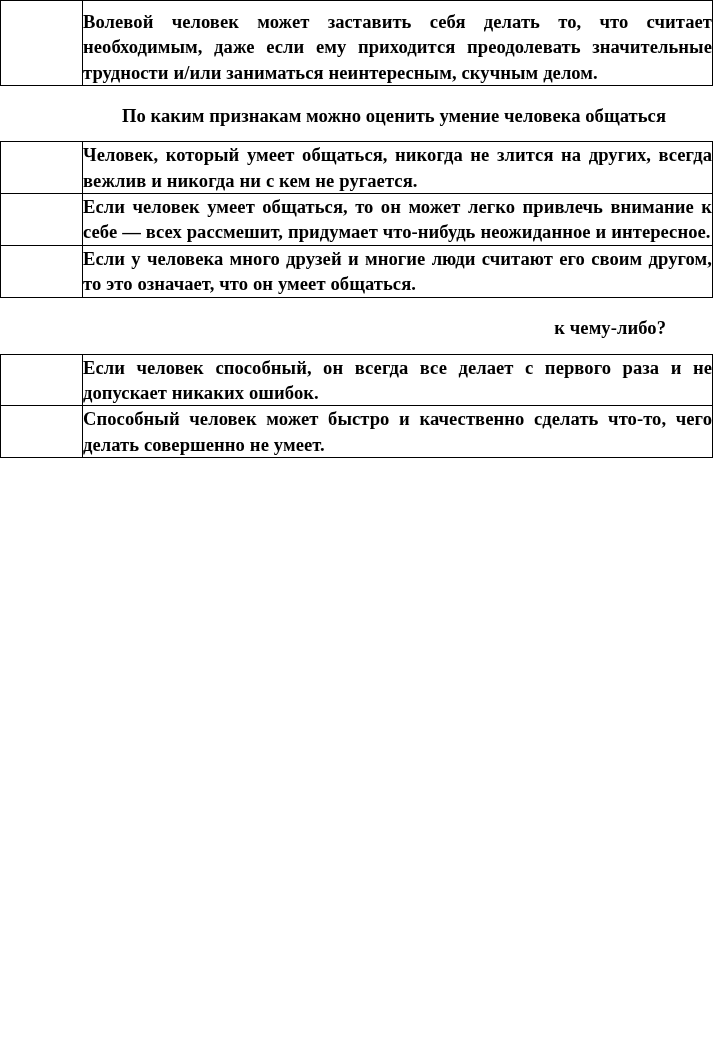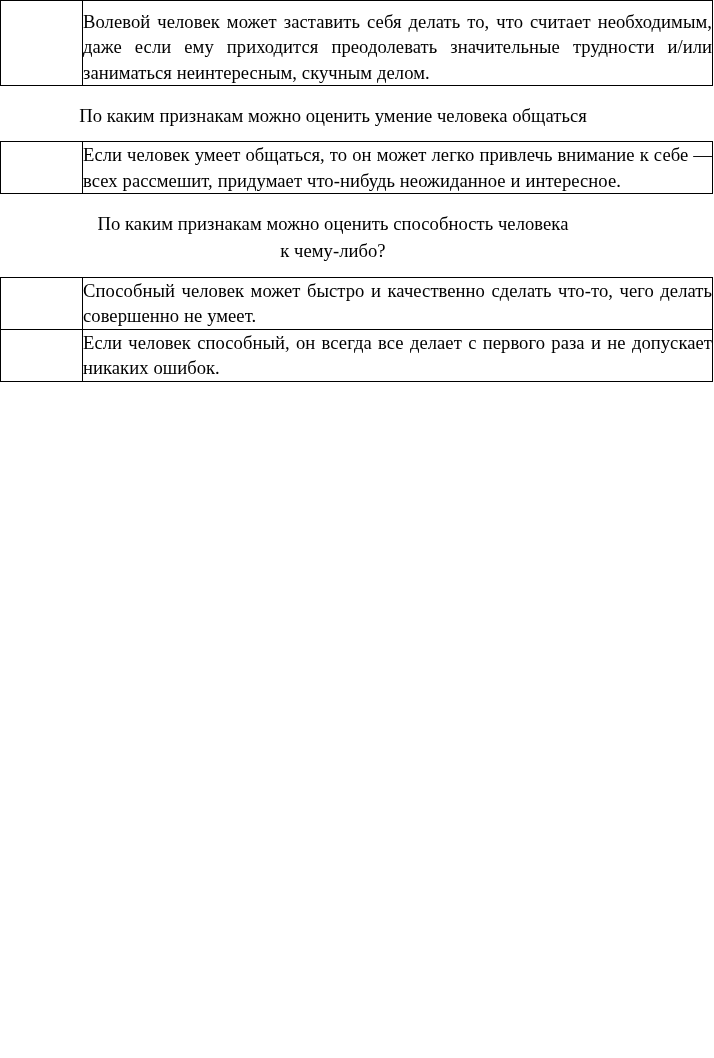--- a/index.html
+++ b/index.html
@@ -14,20 +14,21 @@
     font-family: "Liberation Serif", "DejaVu Serif", serif;
     color: #000000;
     -webkit-font-smoothing: none;
   }
 
   .page {
     position: relative;
     width: 666px;
     height: 1058px;
     box-sizing: border-box;
+    font-weight: bold;
   }
 
   
   table.qtable {
     border-collapse: collapse;
     table-layout: fixed;
     width: 713px;
     margin: 0;
     border-top: 1.6px solid #000;
     border-bottom: 1.6px solid #000;
@@ -54,21 +55,21 @@
     hyphens: manual;
     letter-spacing: 0.05px;
     word-spacing: 0.2px;
   }
 
   
   .question {
     font-size: 18.6px;
     line-height: 27px;
     padding: 0;
-    text-align: center;
+    text-align: right;
     letter-spacing: 0.05px;
   }
   .q-line { display: block; white-space: pre; }
 
   
   .gap-q1 { height: 16px; }
   .gap-after-q1 { height: 12px; }
   .gap-q2 { height: 16px; }
   .gap-after-q2 { height: 13px; }
 
@@ -97,45 +98,56 @@
     <span class="q-line">По каким признакам можно оценить умение человека общаться</span>
   </div>
 
   <div class="gap-after-q1"></div>
 
   <table class="qtable t2">
     <tbody>
       <tr>
         <td class="marker-cell"></td>
         <td class="text-cell">
+          <div class="cell-text">Человек, который умеет общаться, никогда не злится на дру­гих, всегда вежлив и никогда ни с кем не ругается.</div>
+        </td>
+      </tr>
+      <tr>
+        <td class="marker-cell"></td>
+        <td class="text-cell">
           <div class="cell-text">Если человек умеет общаться, то он может легко привлечь внимание к себе — всех рассмешит, придумает что-нибудь неожиданное и интересное.</div>
+        </td>
+      </tr>
+      <tr>
+        <td class="marker-cell"></td>
+        <td class="text-cell">
+          <div class="cell-text">Если у человека много друзей и многие люди считают его сво­им другом, то это означает, что он умеет общаться.</div>
         </td>
       </tr>
     </tbody>
   </table>
 
   <div class="gap-q2"></div>
 
   <div class="question">
-    <span class="q-line">По каким признакам можно оценить способность человека</span>
     <span class="q-line">к чему-либо?</span>
   </div>
 
   <div class="gap-after-q2"></div>
 
   <table class="qtable t3">
     <tbody>
       <tr>
         <td class="marker-cell"></td>
         <td class="text-cell">
-          <div class="cell-text">Способный человек может быстро и качественно сделать что-то, чего делать совершенно не умеет.</div>
+          <div class="cell-text">Если человек способный, он всегда все делает с первого раза и не допускает никаких ошибок.</div>
         </td>
       </tr>
       <tr>
         <td class="marker-cell"></td>
         <td class="text-cell">
-          <div class="cell-text">Если человек способный, он всегда все делает с первого раза и не допускает никаких ошибок.</div>
+          <div class="cell-text">Способный человек может быстро и качественно сделать что-то, чего делать совершенно не умеет.</div>
         </td>
       </tr>
     </tbody>
   </table>
 
 </div>
 
 </body></html>

